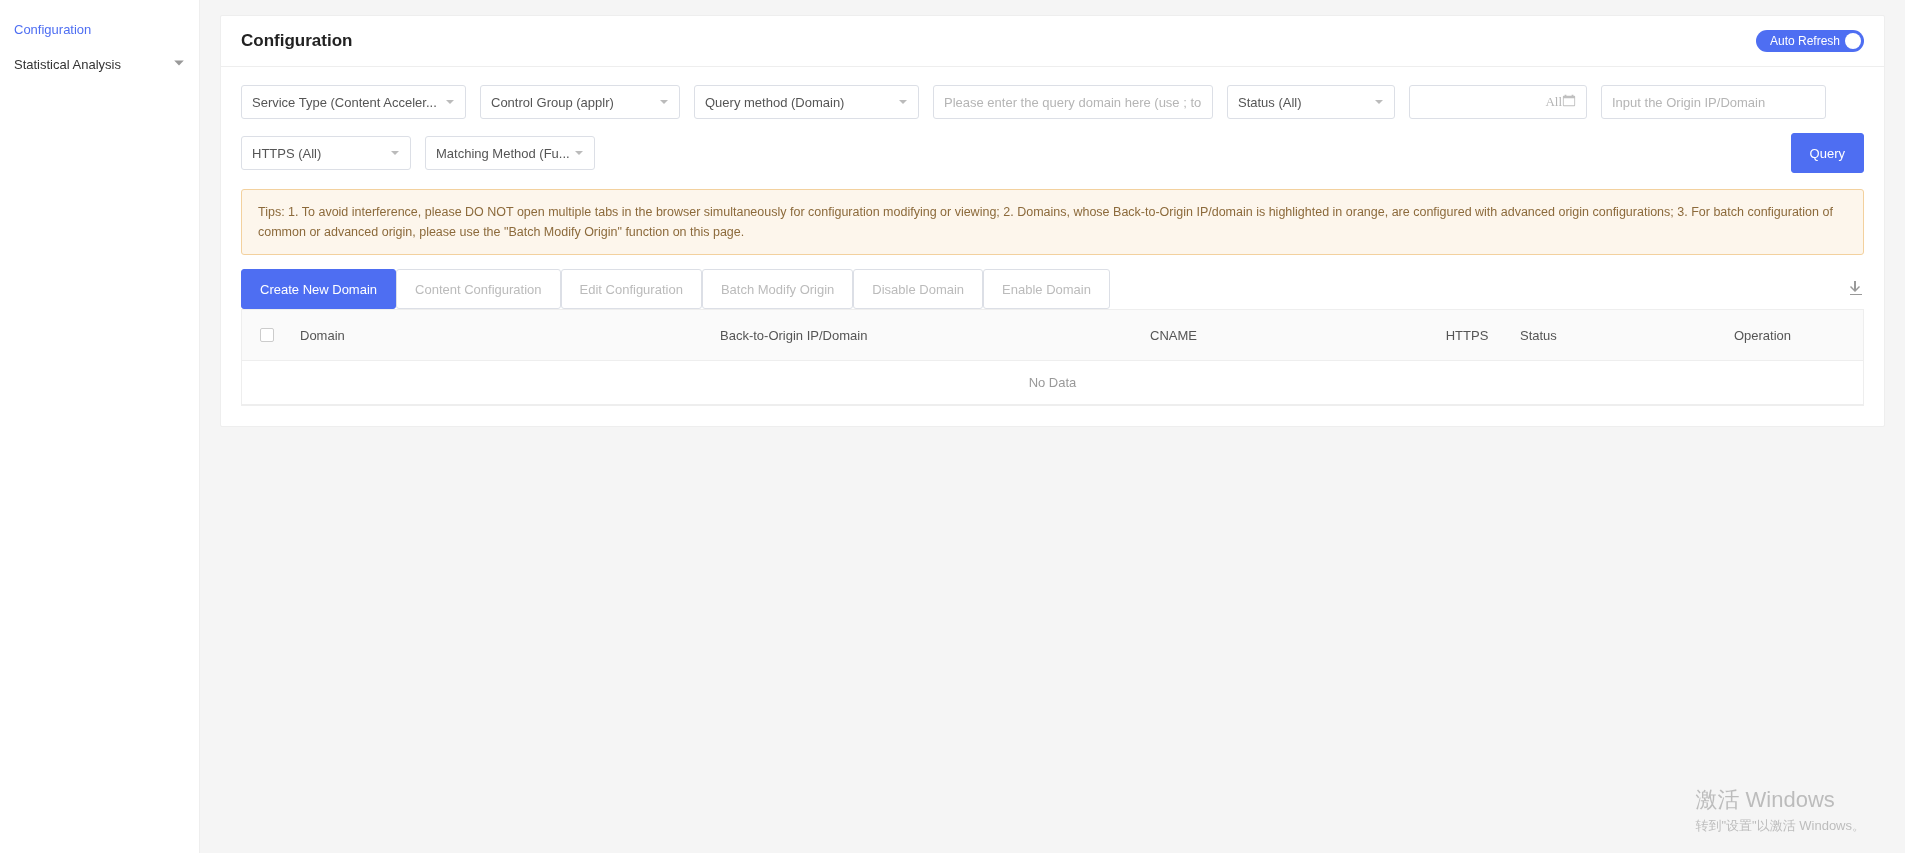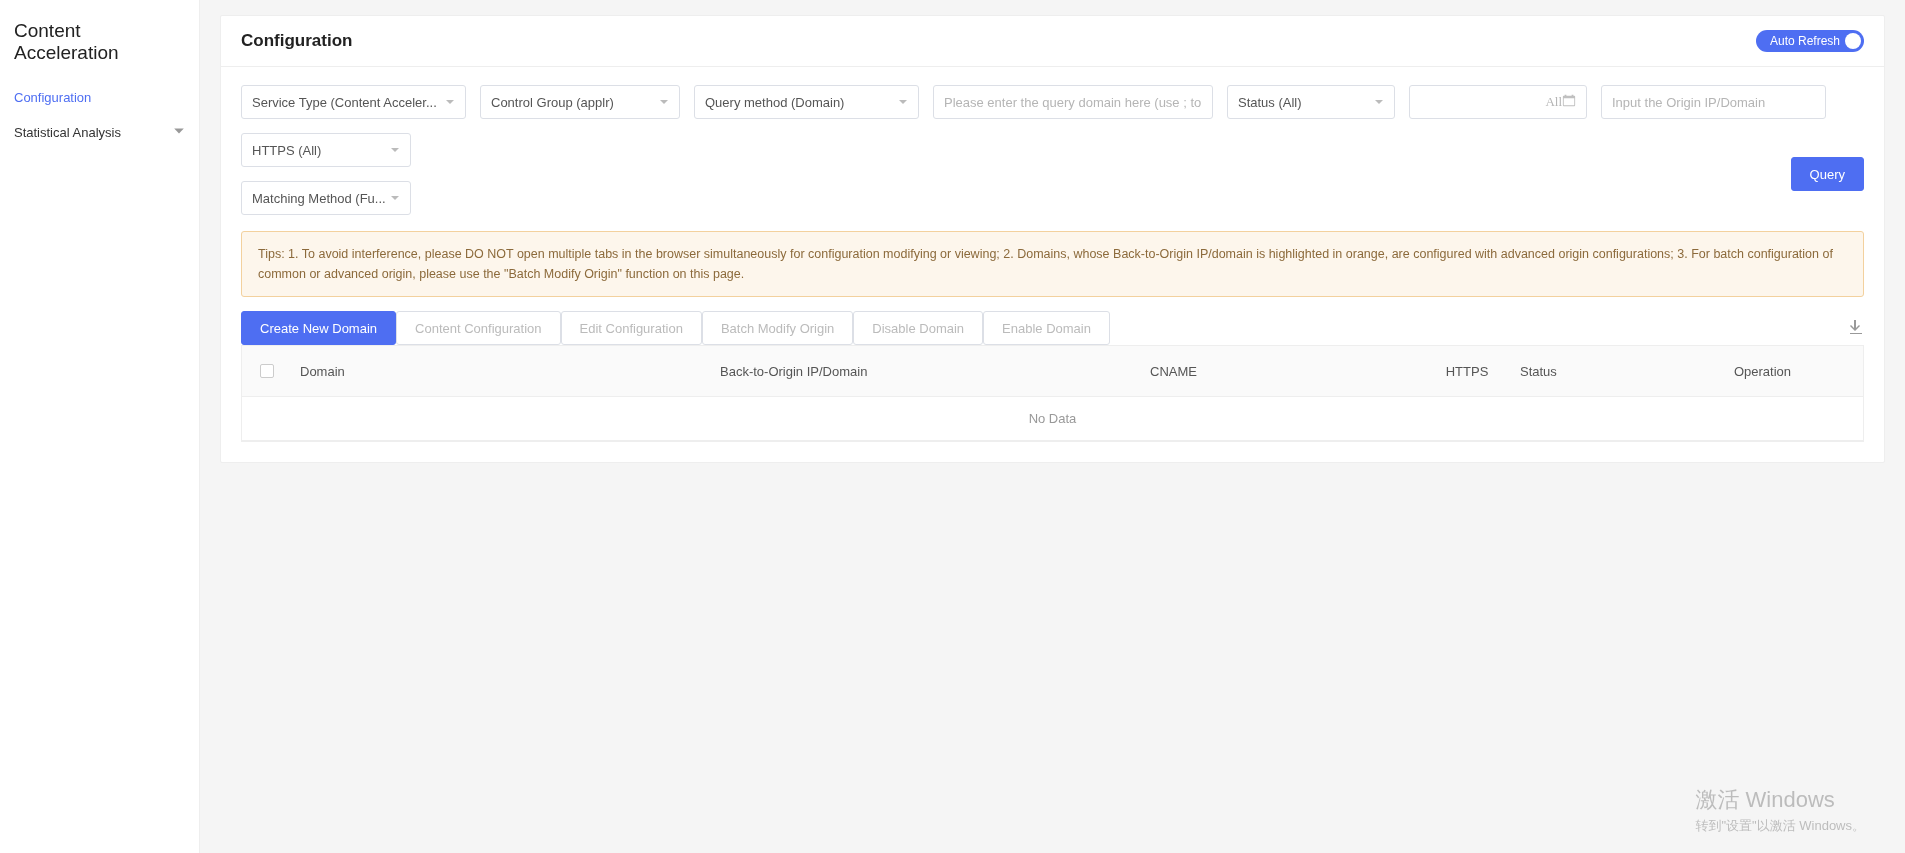--- a/index.html
+++ b/index.html
@@ -92,23 +92,23 @@
     cursor: pointer;
     font-size: 13px;
   }
   .select .caret svg { width:10px; height:10px; fill:#bbb; }
   .input input {
     border: none; outline: none; width: 100%; height: 100%;
     font-size: 13px; color:#555; background: transparent;
   }
   .input input::placeholder { color:#b5b5b5; }
   .date-icon svg { width:14px; height:14px; fill:#c0c0c0; }
-  .row2 { display:flex; gap:14px; align-items:center;flex-direction:column; }
+  .row2 { display:flex; gap:14px; align-items:center; }
   .btn {
-    height: 34px;
+    height: 40px;
     padding: 0 18px;
     border-radius: 3px;
     border: 1px solid #dcdfe6;
     background: #fff;
     color: #555;
     font-size: 13px;
     cursor: pointer;
     display:inline-flex; align-items:center; justify-content:center;
   }
   .btn-primary { background:#4e6ef2; border-color:#4e6ef2; color:#fff; }
@@ -168,21 +168,20 @@
     pointer-events: none;
   }
   .watermark .l1 { font-size: 22px; font-weight:400; margin-bottom:2px; }
   .watermark .l2 { font-size: 13px; }
 </style>
 </head>
 <body>
 
 <div class="layout">
   <aside class="sidebar">
-    <div class="sidebar-title">Content Acceleration</div>
     <div class="sidebar-item active">
       <span>Configuration</span>
     </div>
     <div class="sidebar-item">
       <span>Statistical Analysis</span>
       <span class="chevron">
         <svg viewBox="0 0 10 10">
             <path d="M1 3l4 4 4-4"></path>
           </svg>
       </span>

